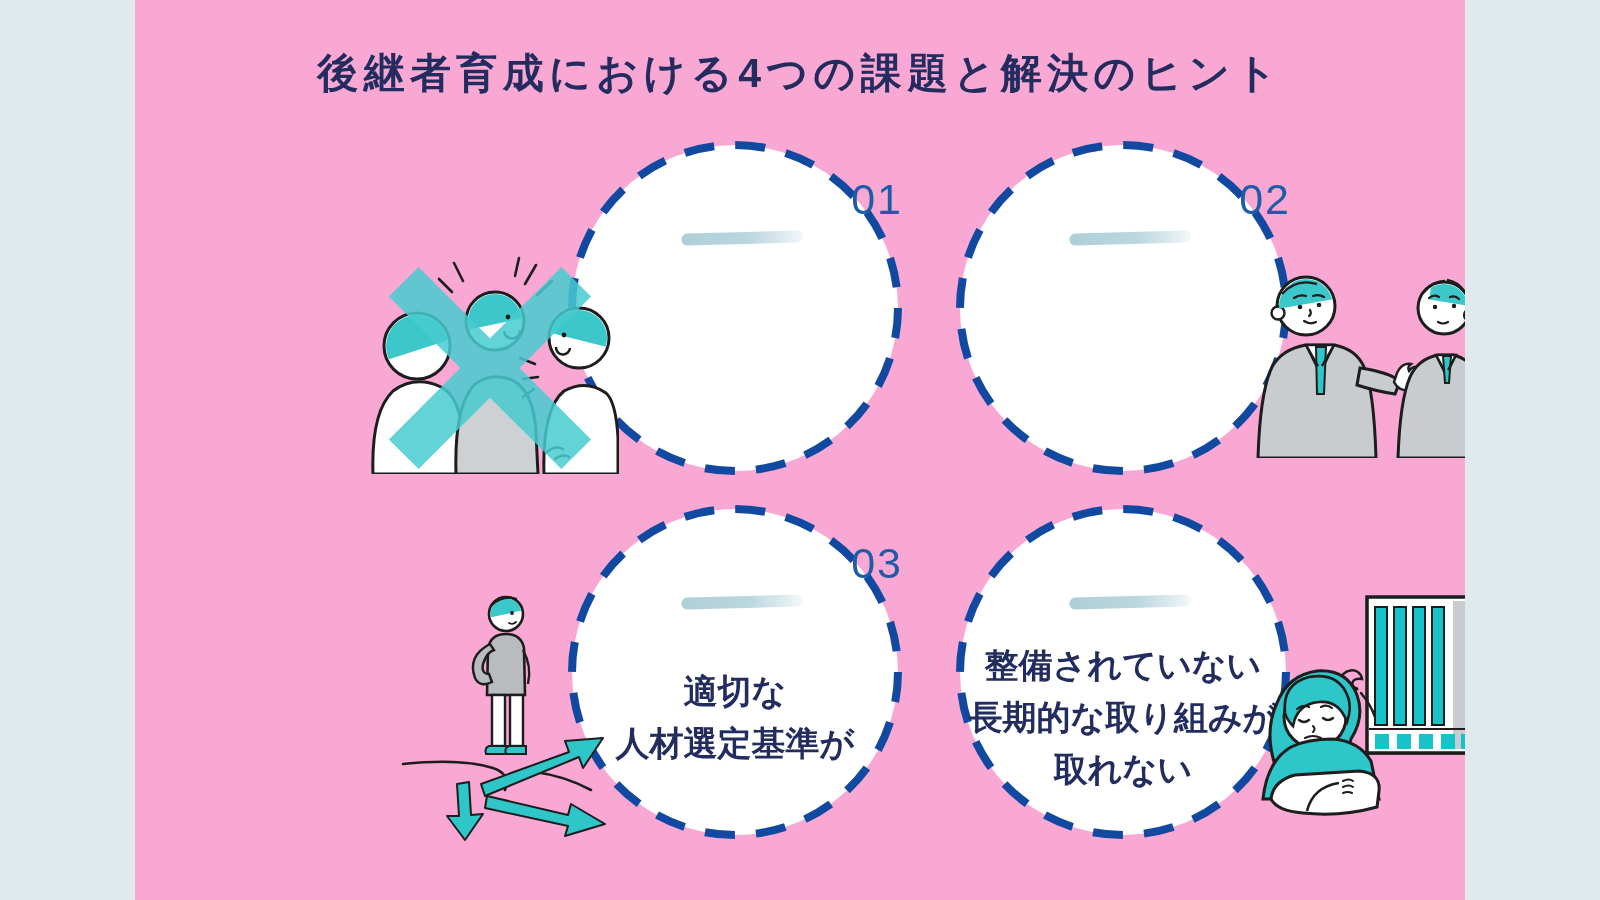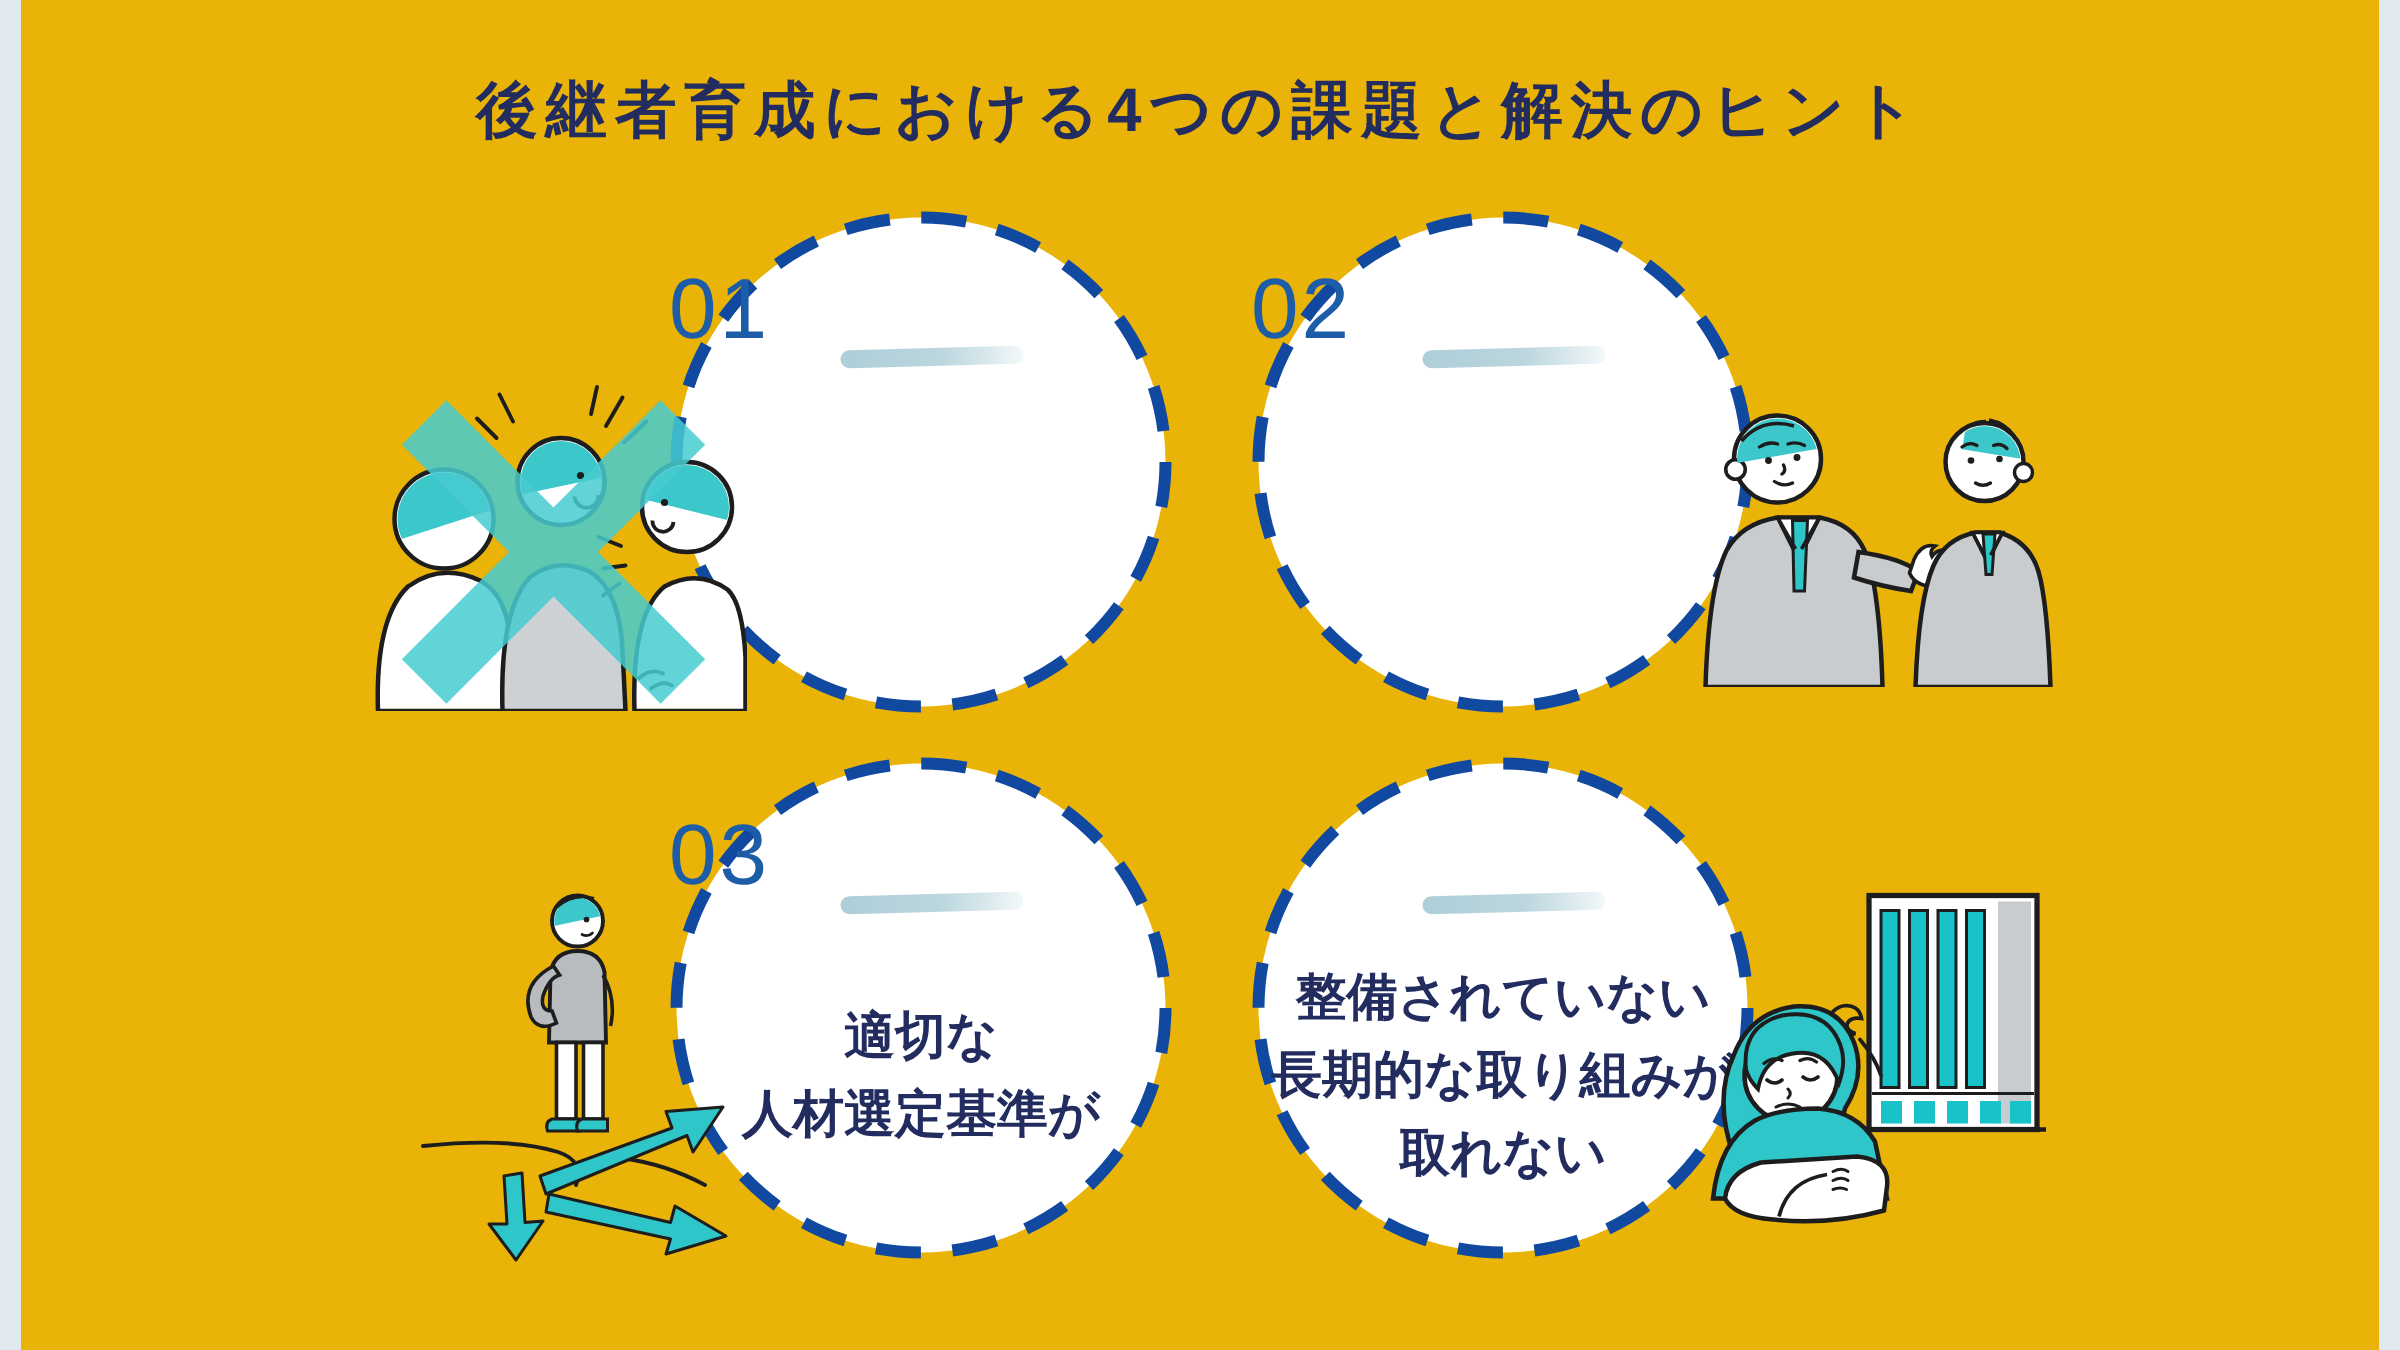--- a/index.html
+++ b/index.html
@@ -2,22 +2,22 @@
 <html><head>
 <meta charset="utf-8">
 <style>
   html,body{margin:0;padding:0;}
   body{
     font-family:"Liberation Sans","DejaVu Sans",sans-serif;
     background:#dfe9ee;
   }
   .stage{
     position:relative;
-    width:1572px;height:900px;
-    background:#eab308;
+    width:1330px;height:900px;
+    background:#f9a8d4;
     overflow:hidden;
     margin:0 auto;
   }
   .title{
     position:absolute;
     top:46px;left:0;right:0;
     text-align:center;
     font-size:41px;
     font-weight:800;
     letter-spacing:0.13em;
@@ -25,22 +25,22 @@
     margin:0;
   }
   .card{
     position:absolute;
     width:336px;height:336px;
   }
   .card .ring{position:absolute;left:0;top:0;}
   .card .num{
     position:absolute;
     top:38px;left:0;right:0;
-    text-align:left;
-    font-size:57px;
+    text-align:right;
+    font-size:43px;
     font-weight:400;
     letter-spacing:2px;
     color:#1d5ca6;
     line-height:1;
   }
   .card .brush{
     position:absolute;
     top:92px;left:50%;
     width:122px;height:12px;
     transform:translateX(-44%) rotate(-1.6deg);

